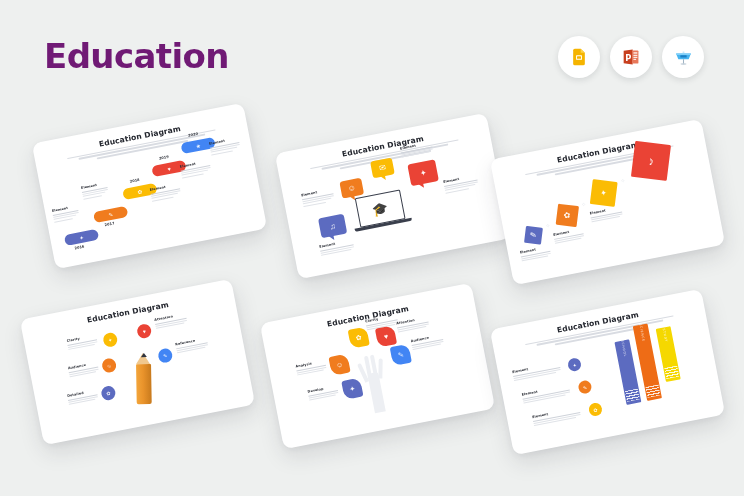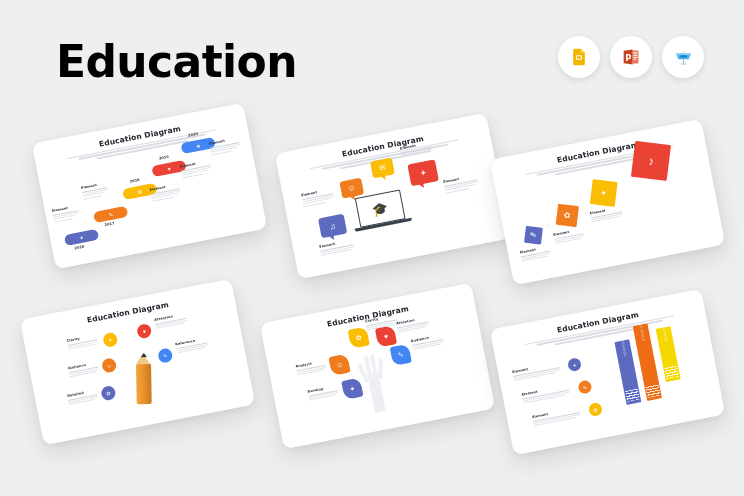--- a/index.html
+++ b/index.html
@@ -20,26 +20,26 @@
   
   .page-header {
     position: absolute;
     top: 0; left: 0;
     width: 744px;
     height: 100px;
   }
 
   .page-title {
     position: absolute;
-    left: 56px;
+    left: 44px;
     top: 36px;
-    font-size: 44px;
+    font-size: 34px;
     font-weight: bold;
     letter-spacing: -0.6px;
-    color: #000000;
+    color: #701a75;
     font-family: "DejaVu Sans", sans-serif;
   }
 
   .format-icons {
     position: absolute;
     right: 40px;
     top: 36px;
     display: flex;
     gap: 10px;
   }

